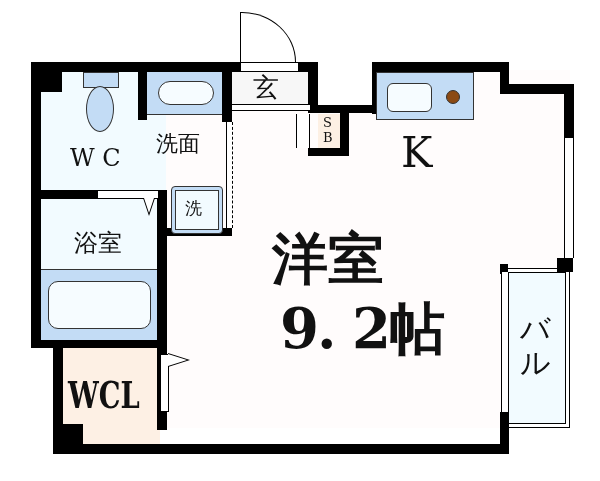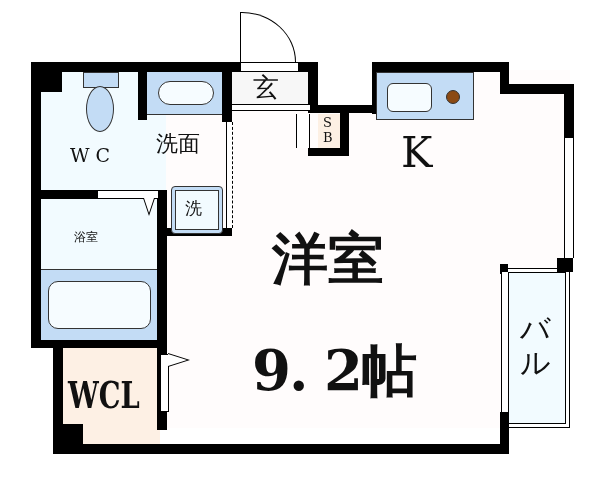--- a/index.html
+++ b/index.html
@@ -76,25 +76,25 @@
 
 <div class="fix" style="left:376px;top:72px;width:96px;height:46px;border:1px solid #333;"></div>
 <div class="tub" style="left:387px;top:83px;width:43px;height:27px;border-radius:6px;"></div>
 <div class="abs" style="left:446px;top:90px;width:12px;height:12px;border-radius:50%;background:#8b4a14;border:1px solid #333;"></div>
 
 <div class="fix" style="left:41px;top:269px;width:116px;height:70px;border-top:1px solid #333;"></div>
 <div class="tub" style="left:48px;top:281px;width:101px;height:46px;border-radius:10px;"></div>
 
 <div class="abs" style="left:318px;top:114px;width:22px;height:34px;background:#fdf0e4;"></div>
 
-<div class="label" style="left:70px;top:146px;font-size:19px;">W C</div>
+<div class="label" style="left:70px;top:146px;font-size:24px;">W C</div>
 <div class="label" style="left:156px;top:133px;font-size:22px;">洗面</div>
 <div class="label" style="left:185px;top:200px;font-size:17px;">洗</div>
-<div class="label" style="left:74px;top:231px;font-size:12px;">浴室</div>
+<div class="label" style="left:74px;top:231px;font-size:24px;">浴室</div>
 <div class="label" style="left:253px;top:74px;font-size:26px;">玄</div>
 <div class="label" style="left:323px;top:116px;font-size:13px;">S</div>
 <div class="label" style="left:323px;top:131px;font-size:13px;">B</div>
 <div class="label" style="left:401px;top:132px;font-size:42px;">K</div>
 <div class="label" style="left:272px;top:230px;font-size:56px;font-weight:bold;text-align:center;">洋室</div>
-<div class="label" style="left:252px;top:300px;font-size:56px;font-weight:bold;letter-spacing:-2px;margin-top:42px;">9. 2帖</div>
+<div class="label" style="left:280px;top:300px;font-size:56px;font-weight:bold;letter-spacing:-2px;">9. 2帖</div>
 <div class="label" style="left:68px;top:376px;font-size:38px;font-weight:bold;transform:scaleX(0.72);transform-origin:left;">WCL</div>
 <div class="label" style="left:520px;top:314px;font-size:30px;">バ</div>
 <div class="label" style="left:520px;top:348px;font-size:30px;">ル</div>
 
 </body></html>

